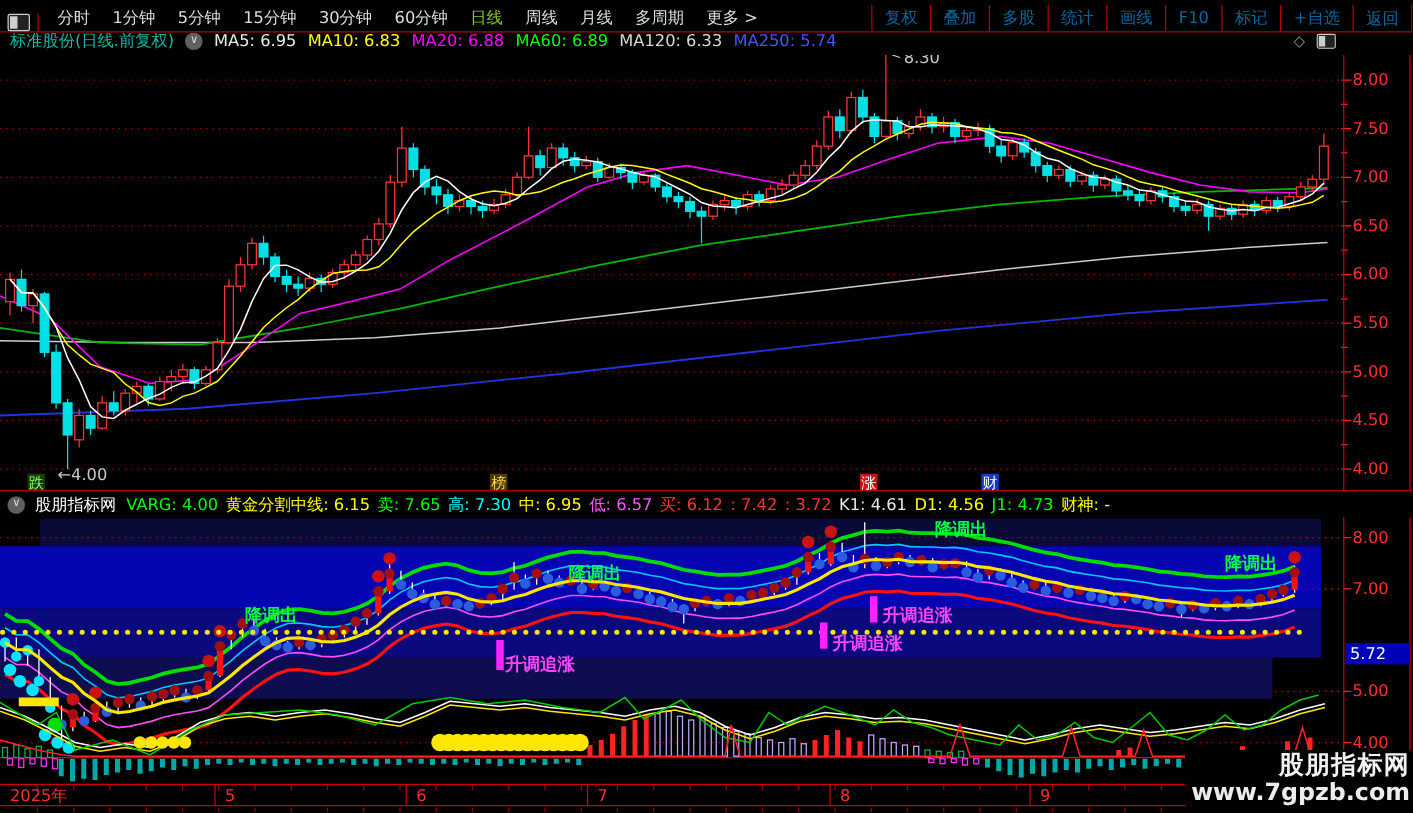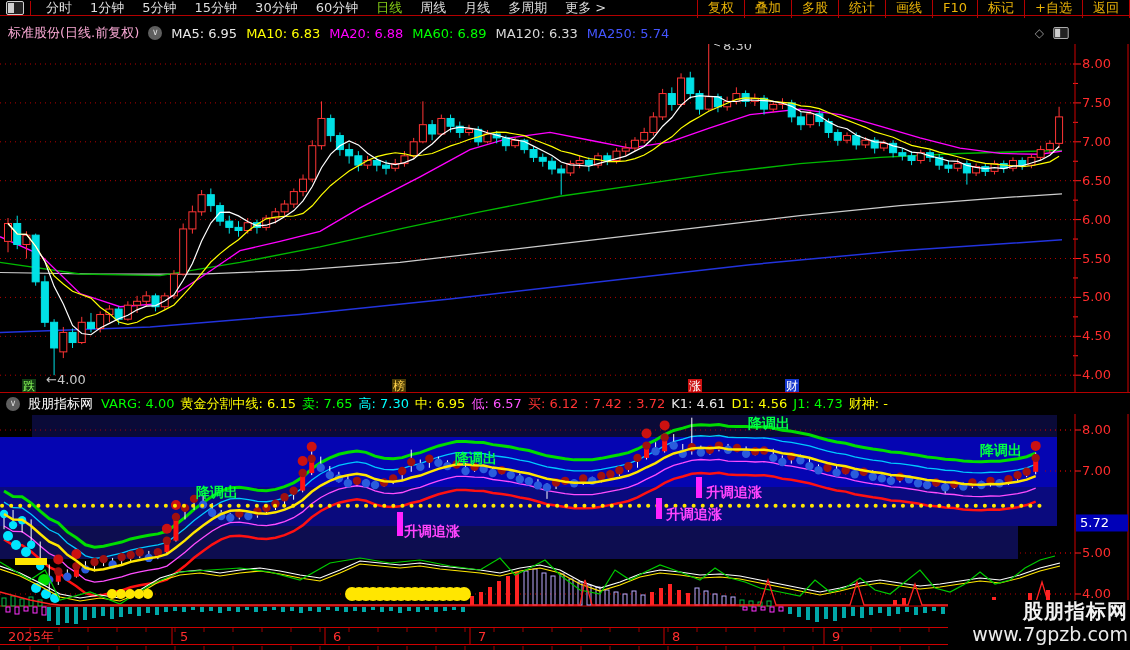--- a/index.html
+++ b/index.html
@@ -1,47 +1,47 @@
 <!DOCTYPE html>
 <html><head>
 <meta charset="utf-8">
 <style>
   html,body{margin:0;padding:0;background:#000;}
   #app{position:relative;width:1130px;height:650px;background:#000;overflow:hidden;
        font-family:"DejaVu Sans","Liberation Sans",sans-serif;font-size:13px;}
   
-  #toolbar{position:absolute;left:0;top:0;width:1130px;height:16px;display:flex;align-items:center;
+  #toolbar{position:absolute;left:0;top:0;width:1130px;height:26px;display:flex;align-items:flex-end;
            border-bottom:1px solid #b40000;background:#000;z-index:10;box-sizing:border-box;}
   #tb-iconbox{width:30px;border-right:1px solid #b40000;display:flex;align-items:center;justify-content:center;}
   .win-glyph{display:inline-block;width:16px;height:12px;border:1px solid #cfcfcf;border-radius:2px;position:relative;background:#222;}
   .win-glyph::after{content:"";position:absolute;left:1px;top:1px;bottom:1px;width:6px;background:#cfcfcf;}
   #tabs{display:flex;align-items:center;gap:0;padding-left:6px;}
   .tab{color:#dedede;padding:0 9px;cursor:default;white-space:nowrap;line-height:21px;}
   .tab.active{color:#84cc16;}
   #rbuttons{margin-left:auto;display:flex;align-items:stretch;}
-  .rbtn{color:#eab308;padding:0 10px;border-left:1px solid #b40000;line-height:21px;white-space:nowrap;}
+  .rbtn{color:#0369a1;padding:0 10px;border-left:1px solid #b40000;line-height:21px;white-space:nowrap;}
   .rbtn:last-child{border-right:1px solid #b40000;font-family:Liberation Serif, serif;}
   
   #inforow{position:absolute;left:0;top:22px;width:1130px;height:22px;background:#000;z-index:9;
            display:flex;align-items:center;gap:9px;padding-left:8px;box-sizing:border-box;}
-  #stock-title{color:#f9a8d4;}
+  #stock-title{color:#14b8a6;}
   .circ-chevron{display:inline-block;width:14px;height:14px;border-radius:50%;background:#5f5f5f;color:#ddd;
                 font-size:9px;line-height:13px;text-align:center;}
   .ma-item{white-space:nowrap;}
   #info-icons{position:absolute;right:60px;top:0;height:22px;display:flex;align-items:center;gap:8px;}
   .diamond-glyph{color:#909090;font-size:12px;}
   
   #indheader{position:absolute;left:0;top:392px;width:1130px;height:22px;background:#000;z-index:9;
              border-top:1px solid #b40000;display:flex;align-items:center;gap:8px;padding-left:6px;box-sizing:border-box;}
   .fld{white-space:nowrap;}
   
   #watermark{position:absolute;left:948px;top:600px;width:182px;height:50px;background:#000;z-index:12;
              text-align:right;padding-right:2px;box-sizing:border-box;}
   #wm1{color:#f2f2f2;font-size:20px;font-weight:bold;line-height:23px;letter-spacing:1px;}
-  #wm2{color:#ececec;font-size:19px;font-weight:normal;line-height:22px;}
+  #wm2{color:#ececec;font-size:19px;font-weight:bold;line-height:22px;}
   
   .senti{position:absolute;z-index:8;font-size:12px;line-height:14px;padding:0 1px;}
   svg{position:absolute;left:0;top:0;z-index:1;}
 </style>
 </head>
 <body>
 
 <div id="app">
   <svg id="chart" width="1130" height="650" viewBox="0 0 1130 650">
       <polyline points="0,64 1073,64" fill="none" stroke="#b40000" stroke-width="1" stroke-dasharray="1,4"></polyline>

